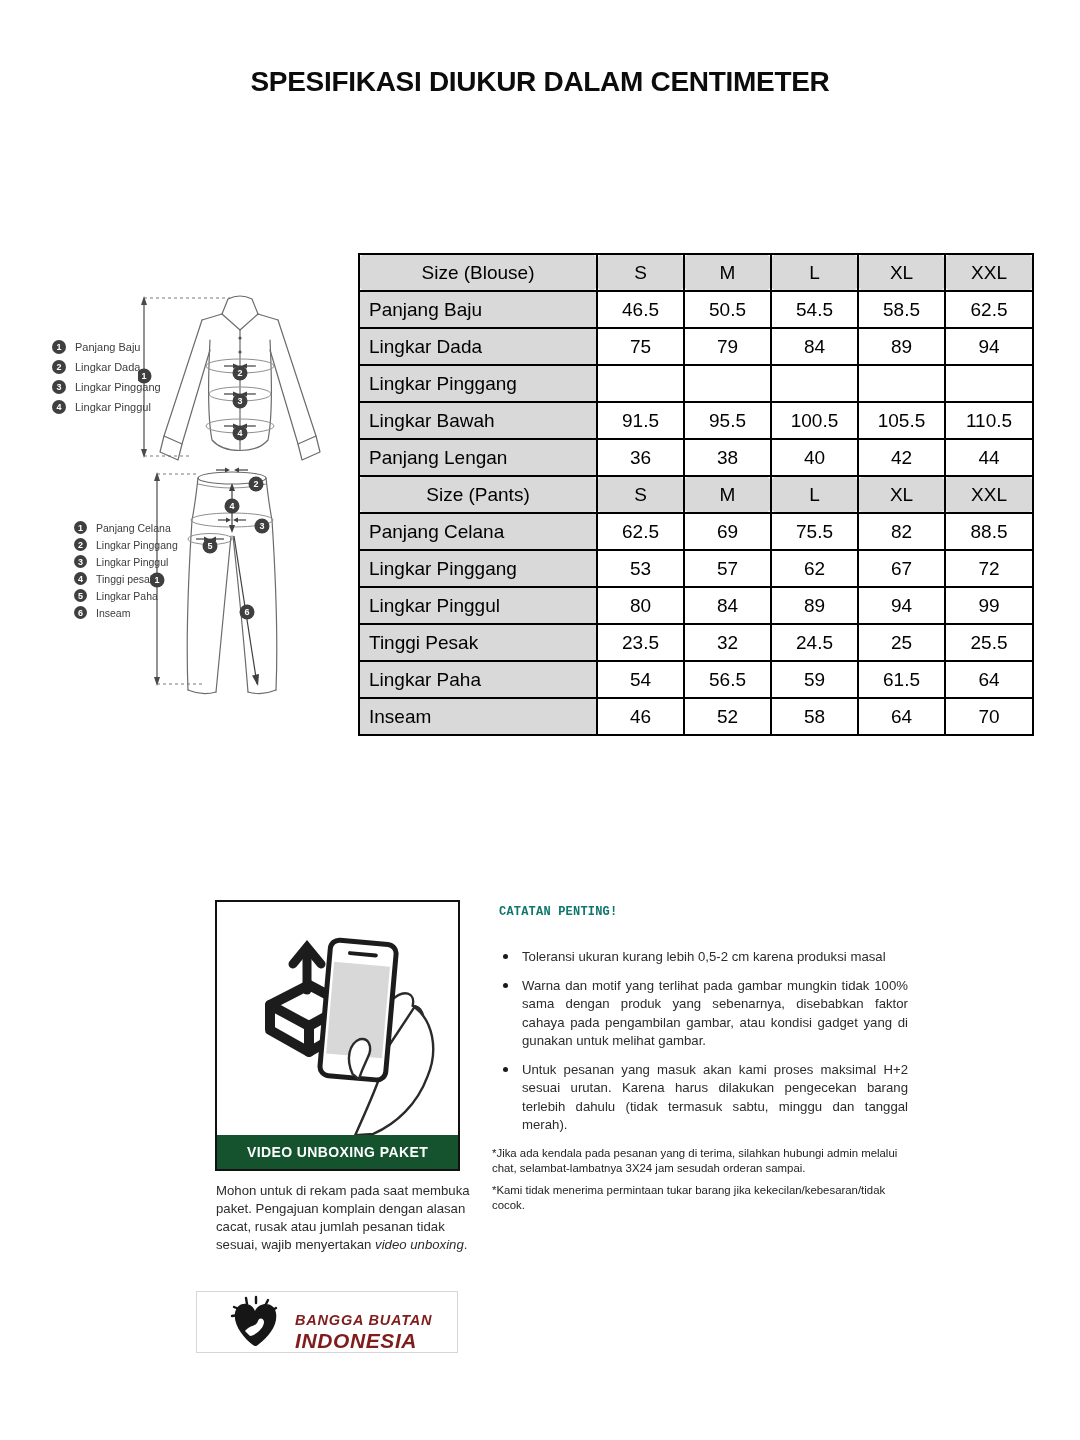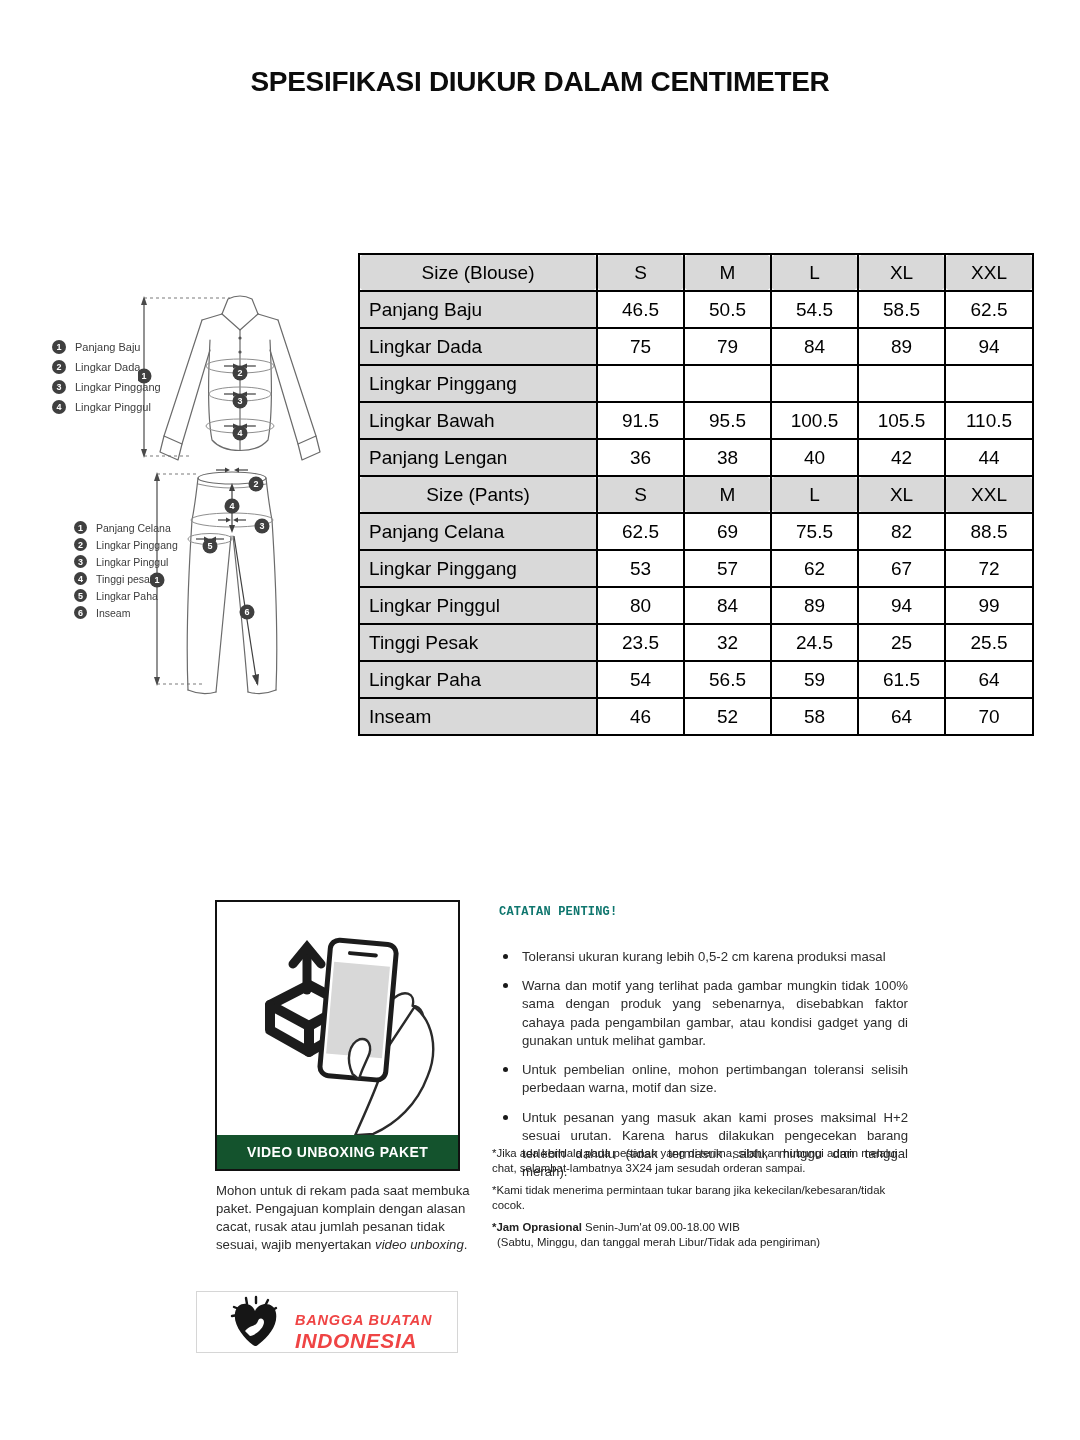--- a/index.html
+++ b/index.html
@@ -57,21 +57,21 @@
   .footnotes { position:absolute; left:492px; top:1146px; width:424px; font-size:11.4px;
                line-height:1.32; color:#222; }
   .footnote { margin-bottom:7px; }
   .footnote .b { font-weight:bold; }
   .footnote .l2 { padding-left:5px; }
 
   
   .logo-box { position:absolute; left:196px; top:1291px; width:262px; height:62px;
               border:1px solid #d6d6d6; background:#fff; display:flex; align-items:center; }
   .logo-mark { margin-left:30px; }
-  .logo-text { margin-left:12px; font-style:italic; color:#ef4444;margin-top:20px; }
+  .logo-text { margin-left:12px; font-style:italic; color:#7f1d1d;margin-top:20px; }
   .logo-line1 { font-size:14.5px; font-weight:600; letter-spacing:0.8px; }
   .logo-line2 { font-size:21px; font-weight:900; letter-spacing:0.6px; margin-top:1px; }
 </style>
 </head>
 <body>
 
 <div class="page">
 
   <h1 class="title">SPESIFIKASI DIUKUR DALAM CENTIMETER</h1>
 
@@ -383,34 +383,29 @@
     </svg>
     <div class="video-bar">VIDEO UNBOXING PAKET</div>
   </div>
 
   <p class="video-caption"><span>Mohon untuk di rekam pada saat membuka paket. Pengajuan komplain dengan alasan cacat, rusak atau jumlah pesanan tidak sesuai, wajib menyertakan </span><span class="it">video unboxing</span><span>.</span></p>
 
   <div class="notes-heading">CATATAN PENTING!</div>
   <ul class="notes-list" id="notes-list">
       <li class="note-bullet">Toleransi ukuran kurang lebih 0,5-2 cm karena produksi masal</li>
       <li class="note-bullet">Warna dan motif yang terlihat pada gambar mungkin tidak 100% sama dengan produk yang sebenarnya, disebabkan faktor cahaya pada pengambilan gambar, atau kondisi gadget yang di gunakan untuk melihat gambar.</li>
-      <li class="note-bullet">Untuk pembelian online, mohon pertimbangan toleransi selisih perbedaan warna, motif dan size.</li>
       <li class="note-bullet">Untuk pesanan yang masuk akan kami proses maksimal H+2 sesuai urutan. Karena harus dilakukan pengecekan barang terlebih dahulu (tidak termasuk sabtu, minggu dan tanggal merah).</li>
     </ul>
   <div class="footnotes" id="footnotes">
       <div class="footnote">
         <div class="l1">*Jika ada kendala pada pesanan yang di terima, silahkan hubungi admin melalui chat, selambat-lambatnya 3X24 jam sesudah orderan sampai.</div>
       </div>
       <div class="footnote">
         <div class="l1">*Kami tidak menerima permintaan tukar barang jika kekecilan/kebesaran/tidak cocok.</div>
       </div>
-      <div class="footnote">
-        <div class="l1"><span class="b">*Jam Oprasional</span> Senin-Jum'at 09.00-18.00 WIB</div>
-        <div class="l2">(Sabtu, Minggu, dan tanggal merah Libur/Tidak ada pengiriman)</div>
-      </div>
     </div>
 
   <div class="logo-box">
     <svg class="logo-mark" width="56" height="56" viewBox="0 0 56 56">
       <g stroke="#161616" stroke-width="2.4" stroke-linecap="round">
         <line x1="5" y1="22" x2="11" y2="21"></line>
         <line x1="7" y1="13" x2="12" y2="15"></line>
         <line x1="19" y1="4" x2="20" y2="10"></line>
         <line x1="29" y1="3" x2="29" y2="9"></line>
         <line x1="41" y1="6" x2="38" y2="12"></line>

